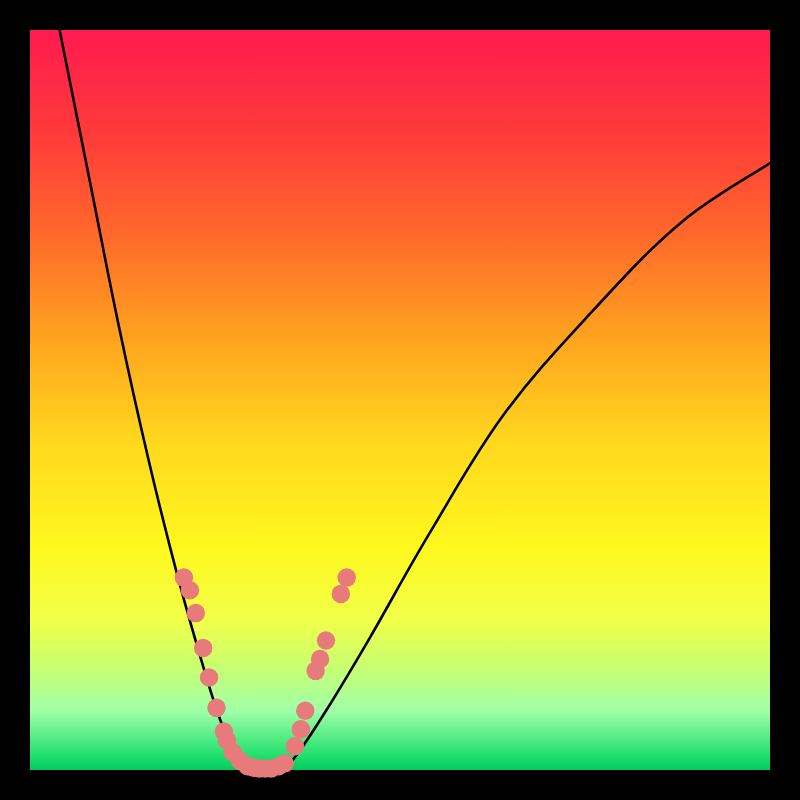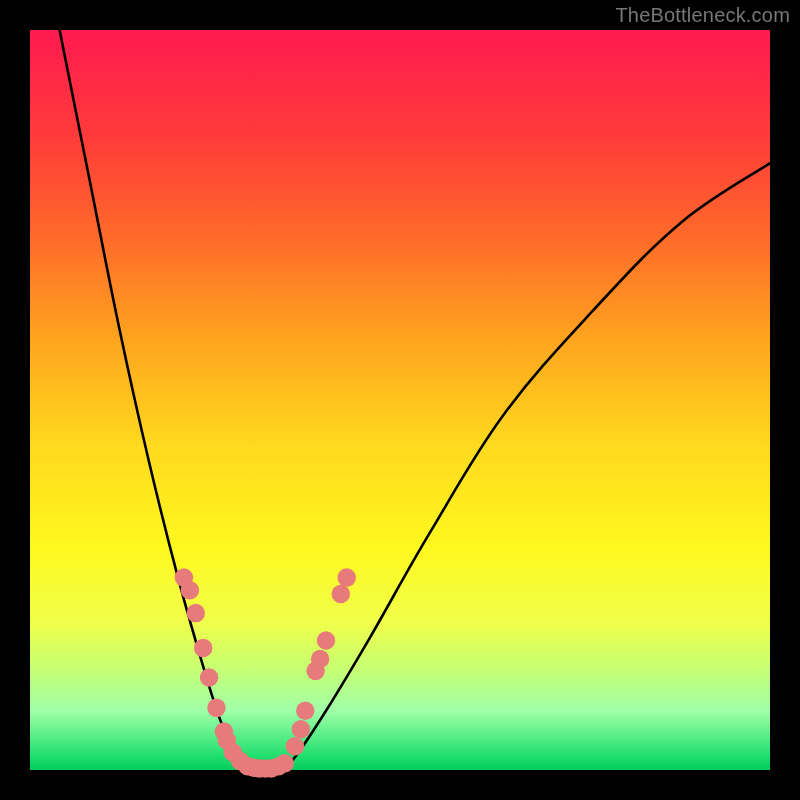--- a/index.html
+++ b/index.html
@@ -89,14 +89,13 @@
           <circle cx="270.84" cy="699.3" r="9.25" fill="#e77b7b"></circle>
           <circle cx="275.28000000000003" cy="680.8" r="9.25" fill="#e77b7b"></circle>
           <circle cx="285.64" cy="640.84" r="9.25" fill="#e77b7b"></circle>
           <circle cx="290.08" cy="629" r="9.25" fill="#e77b7b"></circle>
           <circle cx="296" cy="610.5" r="9.25" fill="#e77b7b"></circle>
           <circle cx="310.8" cy="563.88" r="9.25" fill="#e77b7b"></circle>
           <circle cx="316.71999999999997" cy="547.6" r="9.25" fill="#e77b7b"></circle>
         </g>
     </svg>
   </div>
-  <div class="watermark">TheBottleneck.com</div>
 </div>
 
 </body></html>

